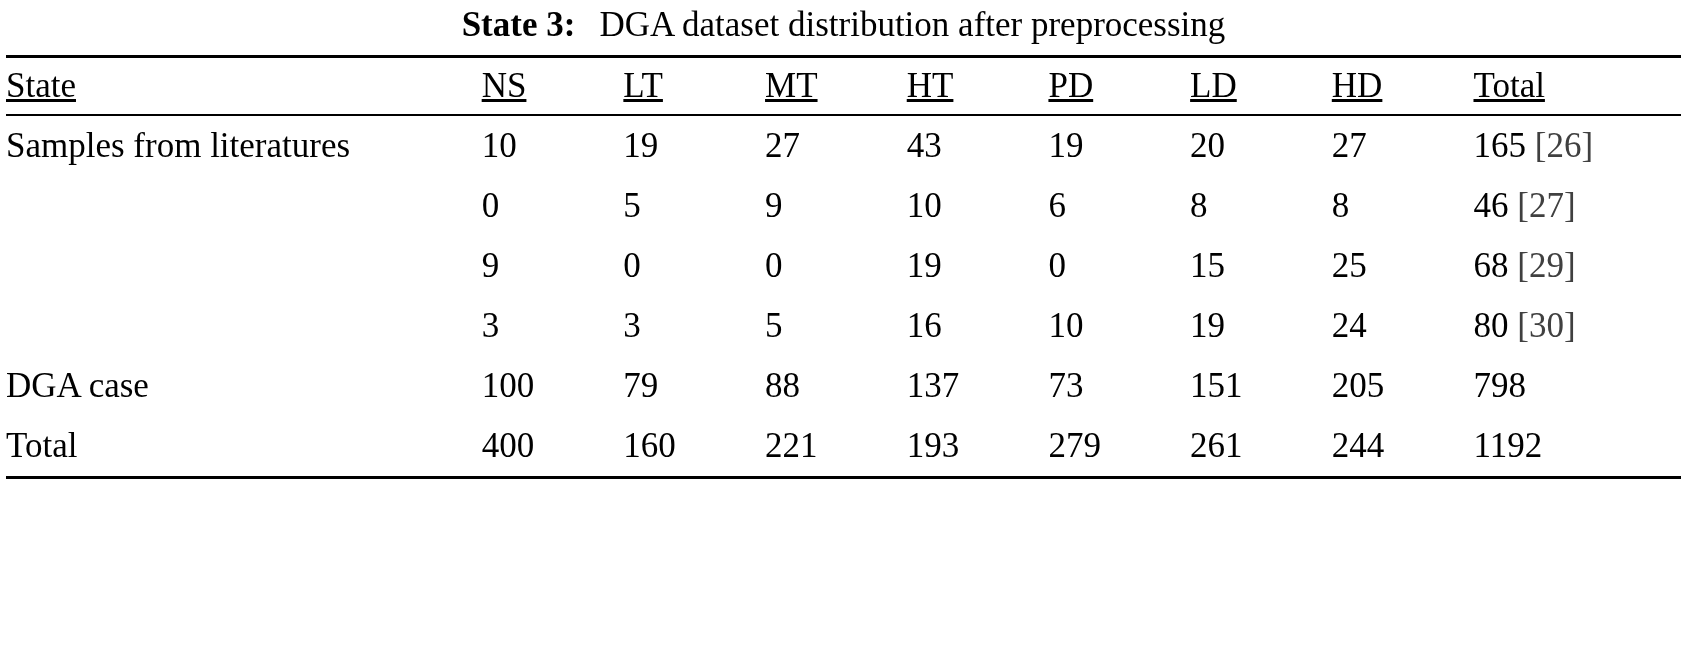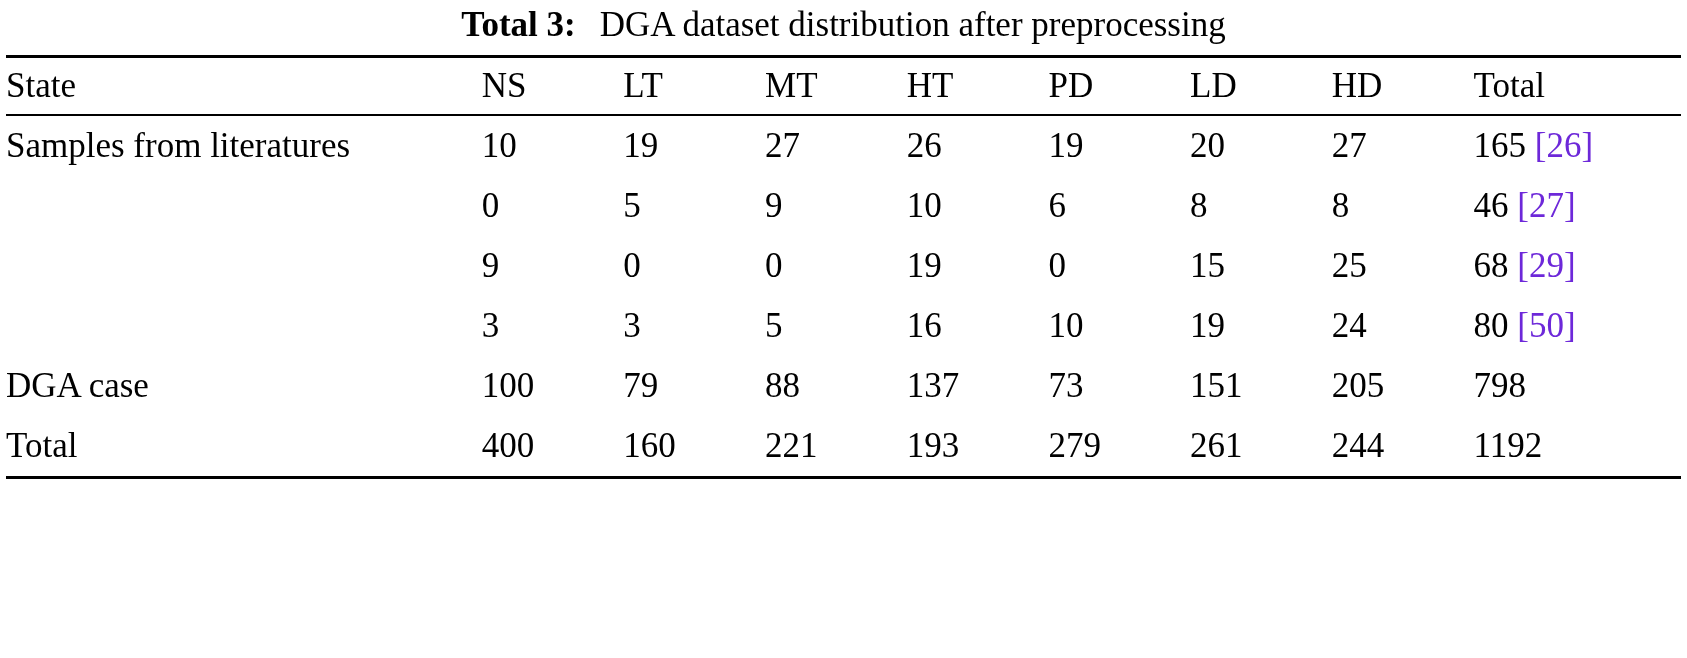--- a/index.html
+++ b/index.html
@@ -52,40 +52,41 @@
   table.dga th, table.dga td {
     font-weight: normal;
     text-align: left;
     padding: 0;
     vertical-align: baseline;
     white-space: nowrap;
   }
   table.dga thead th {
     height: 56px;
     line-height: 56px;
+    text-decoration: underline;
   }
   table.dga tbody td {
     height: 60px;
     line-height: 60px;
   }
   
   .col-state { width: 470px; }
   .col-num   { width: 140px; }
   .col-total { width: 205px; }
   .ref {
-    color: #6d28d9;
+    color: #404040;
   }
 </style>
 </head>
 <body>
 
 <div class="page">
 
   <div class="caption">
-    <span class="cap-label">Total 3:</span><span class="cap-text">DGA dataset distribution after preprocessing</span>
+    <span class="cap-label">State 3:</span><span class="cap-text">DGA dataset distribution after preprocessing</span>
   </div>
 
   <div class="rule"></div>
 
   <table class="dga">
     <thead>
       <tr>
         <th class="col-state">State</th>
         <th class="col-num">NS</th>
         <th class="col-num">LT</th>
@@ -101,21 +102,21 @@
 
   <div class="rule thin"></div>
 
   <table class="dga">
     <tbody>
       <tr>
         <td class="col-state">Samples from literatures</td>
         <td class="col-num">10</td>
         <td class="col-num">19</td>
         <td class="col-num">27</td>
-        <td class="col-num">26</td>
+        <td class="col-num">43</td>
         <td class="col-num">19</td>
         <td class="col-num">20</td>
         <td class="col-num">27</td>
         <td class="col-total"><span>165</span> <span class="ref">[26]</span></td>
       </tr>
       <tr>
         <td class="col-state"></td>
         <td class="col-num">0</td>
         <td class="col-num">5</td>
         <td class="col-num">9</td>
@@ -138,21 +139,21 @@
       </tr>
       <tr>
         <td class="col-state"></td>
         <td class="col-num">3</td>
         <td class="col-num">3</td>
         <td class="col-num">5</td>
         <td class="col-num">16</td>
         <td class="col-num">10</td>
         <td class="col-num">19</td>
         <td class="col-num">24</td>
-        <td class="col-total"><span>80</span> <span class="ref">[50]</span></td>
+        <td class="col-total"><span>80</span> <span class="ref">[30]</span></td>
       </tr>
       <tr>
         <td class="col-state">DGA case</td>
         <td class="col-num">100</td>
         <td class="col-num">79</td>
         <td class="col-num">88</td>
         <td class="col-num">137</td>
         <td class="col-num">73</td>
         <td class="col-num">151</td>
         <td class="col-num">205</td>

